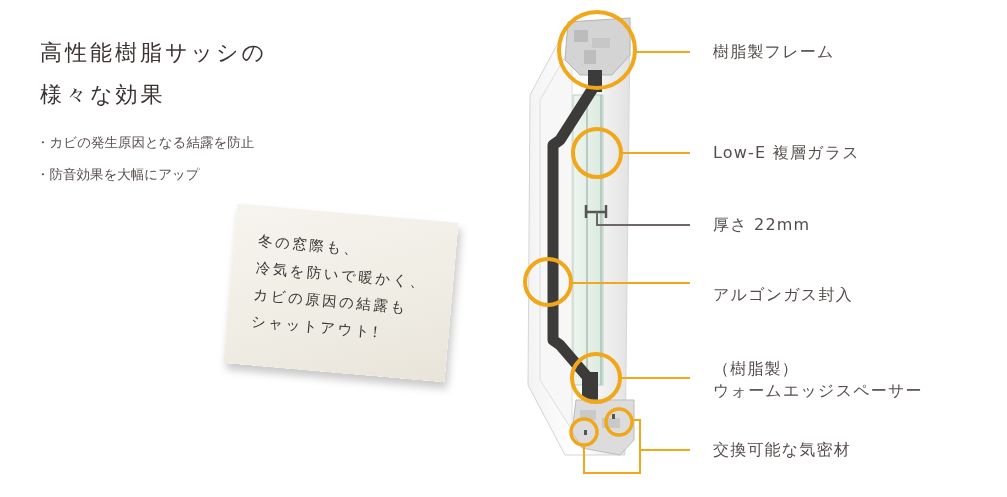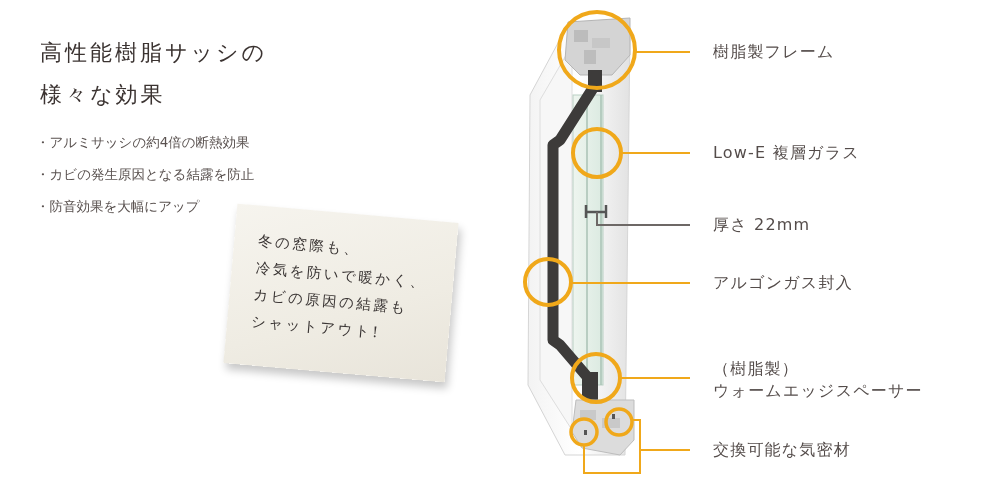--- a/index.html
+++ b/index.html
@@ -16,21 +16,20 @@
 </style>
 </head>
 <body>
 
 <div class="title">
   <div>高性能樹脂サッシの</div>
   <div>様々な効果</div>
 </div>
 
 <div class="bullets">
-  <div>・アルミサッシの約4倍の断熱効果</div>
   <div>・カビの発生原因となる結露を防止</div>
   <div>・防音効果を大幅にアップ</div>
 </div>
 
 <div class="card">
   <div class="card-text">
     <div>冬の窓際も、</div>
     <div>冷気を防いで暖かく、</div>
     <div>カビの原因の結露も</div>
     <div>シャットアウト!</div>
@@ -105,18 +104,18 @@
     <circle cx="584" cy="432" r="13"></circle>
     <circle cx="619" cy="422" r="13"></circle>
     <polyline points="584,445 584,473 640,473 640,420 632,420" stroke-width="2"></polyline>
     <line x1="640" y1="450" x2="690" y2="450" stroke-width="2"></line>
   </g>
 </svg>
 
 <div class="label" style="top:41px;">樹脂製フレーム</div>
 <div class="label" style="top:142px;text-align:right;">Low-E 複層ガラス</div>
 <div class="label" style="top:214px;">厚さ 22mm</div>
-<div class="label" style="top:272px;text-align:right;">アルゴンガス封入</div>
+<div class="label" style="top:284px;text-align:right;">アルゴンガス封入</div>
 <div class="label" style="top:358px;">
   <div>（樹脂製）</div>
   <div>ウォームエッジスペーサー</div>
 </div>
 <div class="label" style="top:439px;">交換可能な気密材</div>
 
 </body></html>

